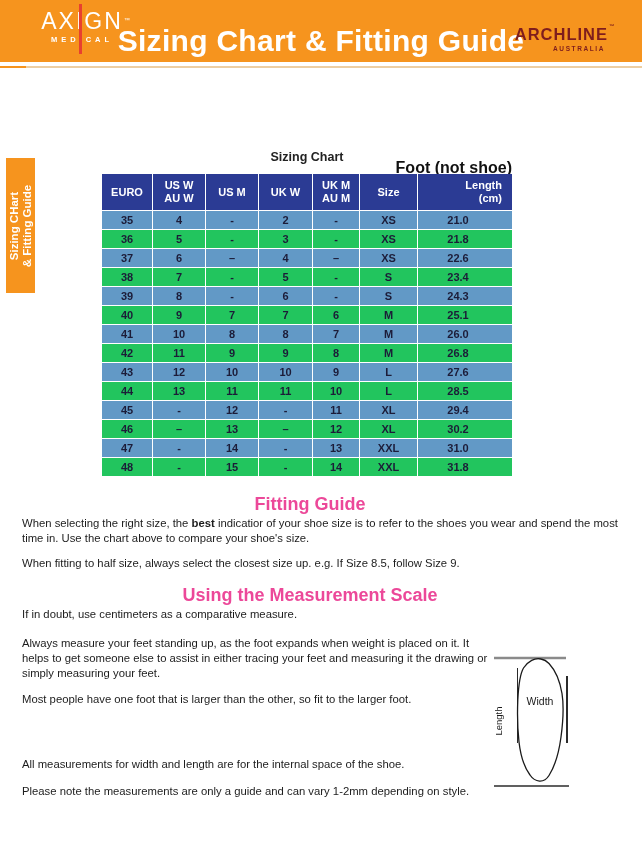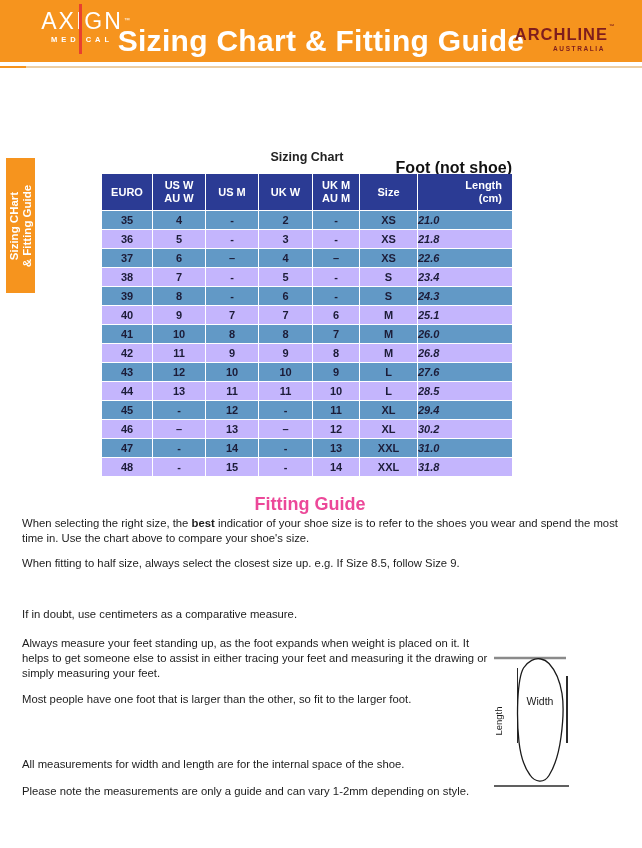--- a/index.html
+++ b/index.html
@@ -34,23 +34,23 @@
   .chart-note{position:absolute;left:312px;top:159px;width:200px;text-align:right;
               font-size:16px;font-weight:700;color:#111;}
   .sizing-table{position:absolute;left:102px;top:174px;width:332px;}
   .thead,.trow{display:grid;grid-template-columns:50px 52px 52px 53px 46px 57px 94px;gap:1px;}
   .th{background:#2B3B94;color:#fff;font-size:11px;font-weight:700;height:36px;
       display:flex;flex-direction:column;justify-content:center;align-items:center;line-height:13px;}
   .th.c6{align-items:flex-end;padding-right:10px;box-sizing:border-box;}
   .tbody{margin-top:1px;}
   .trow{margin-bottom:1px;}
   .td{height:18px;line-height:18px;text-align:center;font-size:11px;font-weight:700;color:#1c1c38;}
-  .td.c6{text-align:left;padding-right:14px;box-sizing:border-box;font-style:italic;}
+  .td.c6{text-align:center;padding-right:14px;box-sizing:border-box;}
   .blu{background:#6299C6;}
-  .lav{background:#c4b5fd;}
+  .lav{background:#22c55e;}
 
   
   .h-center{position:absolute;left:0;width:620px;text-align:center;
             font-weight:700;font-size:18px;color:#ec4899;}
   .para{position:absolute;left:22px;font-size:11.3px;line-height:15px;color:#1c1c1c;}
   .bold{font-weight:700;}
 
   .foot-diagram{position:absolute;left:485px;top:645px;}
 </style>
 </head>
@@ -236,20 +236,21 @@
           <div class="td c5 lav">XXL</div>
           <div class="td c6 lav">31.8</div>
         </div>
       </div>
   </div>
 
   <div class="h-center" style="top:494px;">Fitting Guide</div>
   <p class="para" style="top:516px;width:612px;margin:0;"><span>When selecting the right size, the </span><span class="bold">best</span><span> indicatior of your shoe size is to refer to the shoes you wear and spend the most time in. Use the chart above to compare your shoe's size.</span></p>
   <p class="para" style="top:556px;width:600px;margin:0;">When fitting to half size, always select the closest size up. e.g. If Size 8.5, follow Size 9.</p>
 
+  <div class="h-center" style="top:585px;">Using the Measurement Scale</div>
   <p class="para" style="top:607px;width:600px;margin:0;">If in doubt, use centimeters as a comparative measure.</p>
   <p class="para" style="top:636px;width:468px;margin:0;">Always measure your feet standing up, as the foot expands when weight is placed on it. It helps to get someone else to assist in either tracing your feet and measuring it the drawing or simply measuring your feet.</p>
   <p class="para" style="top:692px;width:600px;margin:0;">Most people have one foot that is larger than the other, so fit to the larger foot.</p>
   <p class="para" style="top:757px;width:600px;margin:0;">All measurements for width and length are for the internal space of the shoe.</p>
   <p class="para" style="top:784px;width:448px;margin:0;">Please note the measurements are only a guide and can vary 1-2mm depending on style.</p>
 
   <svg class="foot-diagram" width="157" height="150" viewBox="0 0 157 150">
     <line x1="9" y1="13" x2="81" y2="13" stroke="#8a8a8a" stroke-width="2.4"></line>
     <line x1="9" y1="141" x2="84" y2="141" stroke="#2b2b2b" stroke-width="1.6"></line>
     <line x1="32.5" y1="23" x2="32.5" y2="98" stroke="#2b2b2b" stroke-width="1"></line>

